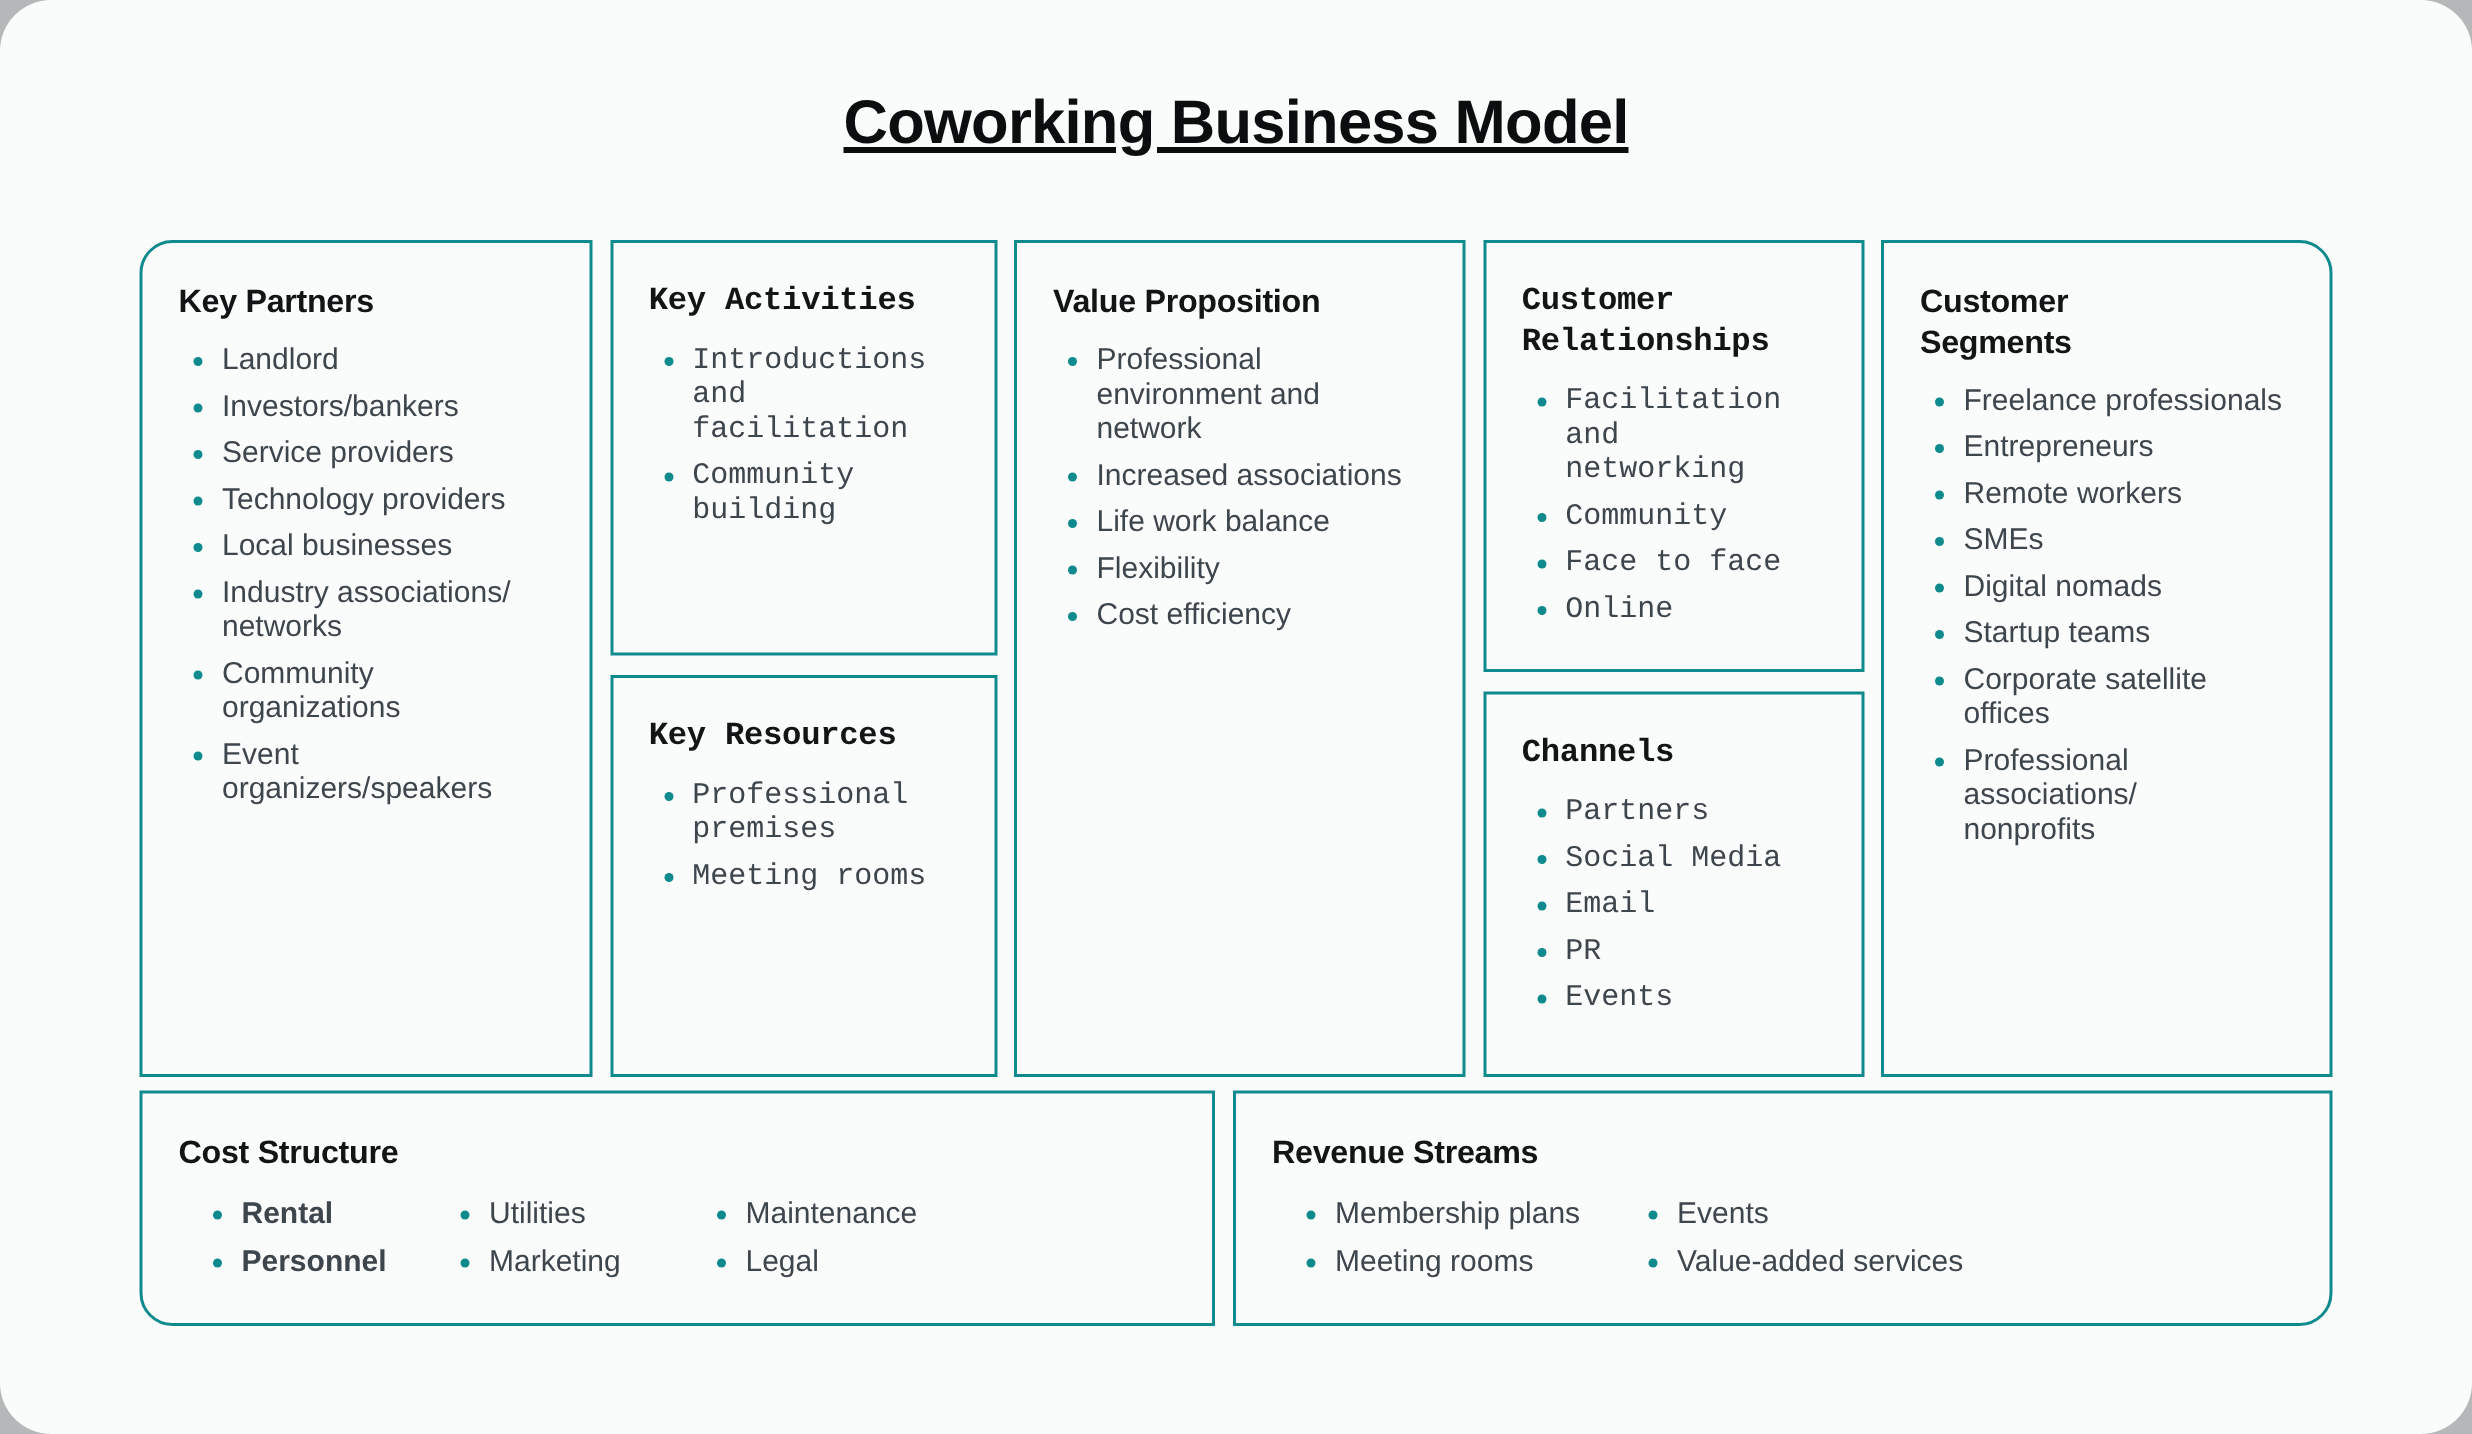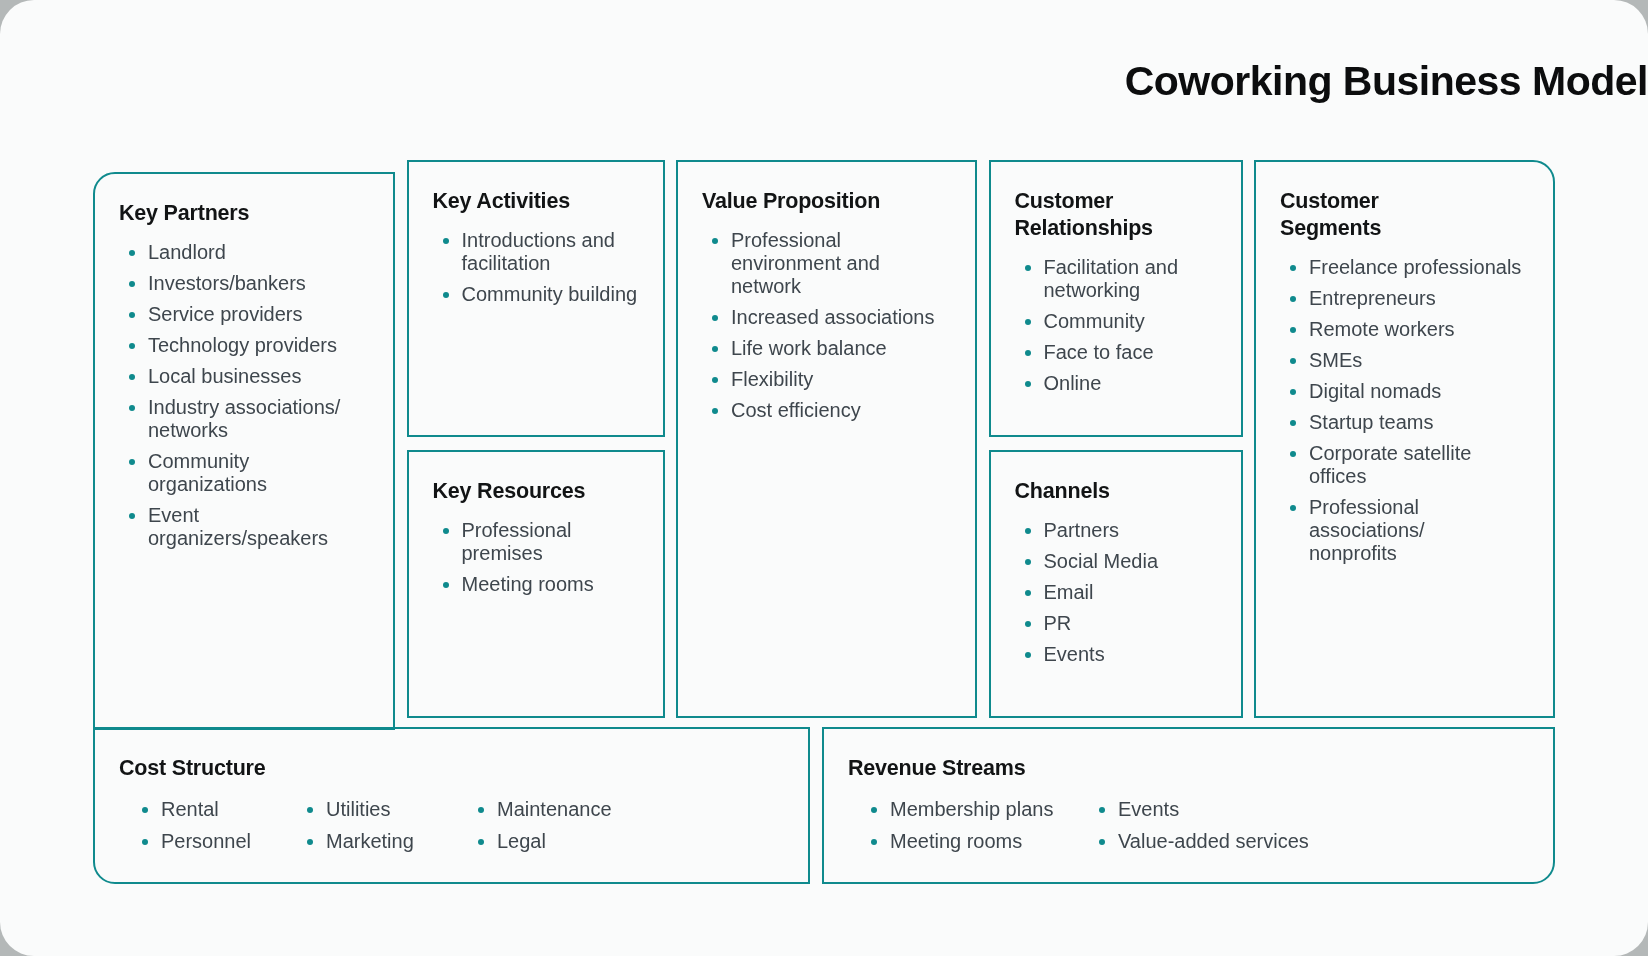--- a/index.html
+++ b/index.html
@@ -14,60 +14,61 @@
     position: absolute;
     inset: 0;
     background: #fafbfb;
     border-radius: 34px;
   }
   .page-title {
     position: absolute;
     top: 58px;
     left: 0;
     width: 100%;
-    text-align: right;
+    text-align: center;
     font-size: 41px;
     font-weight: 800;
     letter-spacing: -0.5px;
     color: #0c0d0e;
+    text-decoration: underline;
   }
   .canvas {
     position: absolute;
     left: 93px;
     top: 160px;
     width: 1462px;
   }
   .grid-top {
     display: grid;
     grid-template-columns: 302px 258px 301px 254px 301px;
     column-gap: 11.5px;
     height: 558px;
   }
   .col-stack {
     display: flex;
     flex-direction: column;
     gap: 13px;
     height: 558px;
   }
-  .col-stack .box { flex: 1 1 auto; }
+  .col-stack .box { flex: 1 1 auto; font-family: Liberation Mono, monospace; }
   .col-stack .box.top-short { flex: 0 0 277px; }
   .grid-bottom {
     margin-top: 9px;
     display: grid;
     grid-template-columns: 717px 733px;
     column-gap: 12px;
     height: 153px;
   }
   .box {
     border: 2px solid #0f8a8d;
     padding: 26px 22px 20px 24px;
     background: transparent;
     height: 100%;
   }
-  .box.corner-tl { border-top-left-radius: 22px; margin-top: 12px; }
+  .box.corner-tl { border-top-left-radius: 22px; }
   .box.corner-tr { border-top-right-radius: 22px; }
   .box.corner-bl { border-bottom-left-radius: 22px; }
   .box.corner-br { border-bottom-right-radius: 22px; }
   .box h2 {
     font-size: 21.5px;
     font-weight: 800;
     color: #121415;
     letter-spacing: -0.2px;
     line-height: 27px;
     margin-bottom: 14px;
@@ -95,21 +96,21 @@
     line-height: 23px;
     color: #3e464d;
     white-space: pre-line;
   }
   .cols-row {
     display: flex;
     align-items: flex-start;
   }
   .cols-row ul.bullet-list { padding-left: 23px; }
   .cols-row ul.bullet-list li { margin-bottom: 9px; }
-  .cost-col-1 { width: 165px; }
+  .cost-col-1 { width: 165px; font-weight: bold; }
   .cost-col-2 { width: 171px; }
   .rev-col-1  { width: 228px; }
   .bottom-box h2 { margin-bottom: 16px; }
 </style>
 </head>
 <body>
 
 <div class="frame">
 
   <h1 class="page-title">Coworking Business Model</h1>

